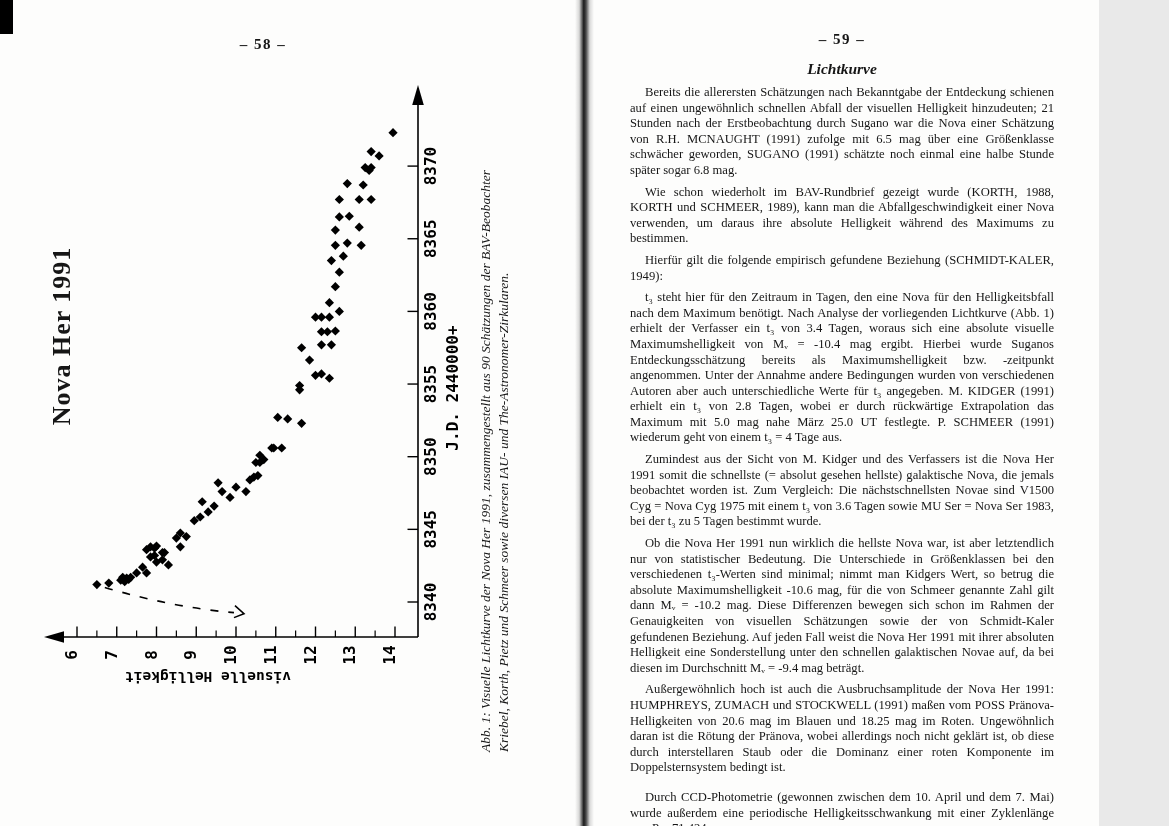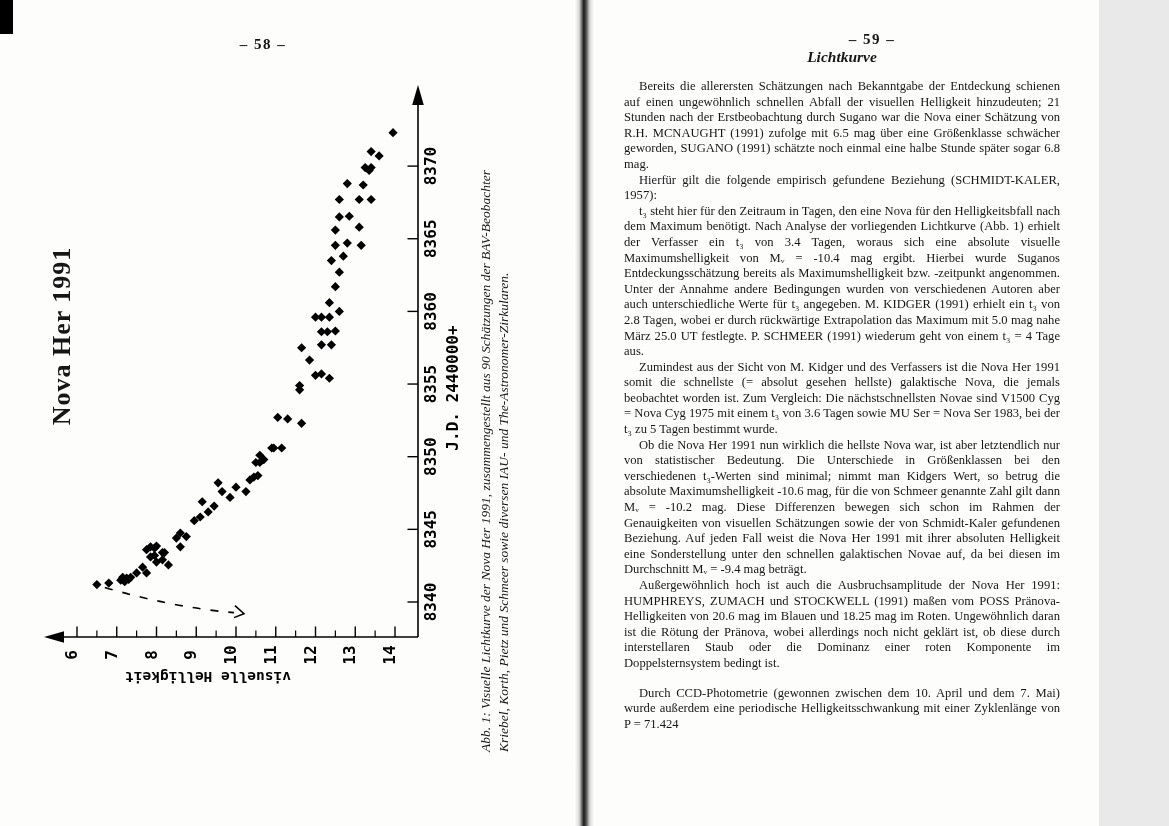--- a/index.html
+++ b/index.html
@@ -19,25 +19,25 @@
   .figure-caption{position:absolute;left:161px;top:398px;width:670px;height:38px;
                   transform:rotate(-90deg);font-style:italic;font-size:13.5px;line-height:18px;
                   white-space:nowrap;}
   
   #lc-svg{position:absolute;left:0;top:0;}
   #lc-svg line, #lc-svg path.axisline{stroke:#000;}
   .ctick{font:bold 16px "DejaVu Sans Mono",monospace;fill:#000;}
   .ctx{font:bold 16px "DejaVu Sans Mono",monospace;fill:#000;}
   .cty{font:bold 14.5px "DejaVu Sans Mono",monospace;fill:#000;}
   
-  .heading{position:absolute;left:767px;top:48px;width:150px;text-align:center;
+  .heading{position:absolute;left:767px;top:60px;width:150px;text-align:center;
            font-weight:bold;font-style:italic;font-size:15.5px;}
   .body-col{position:absolute;left:624px;top:79px;width:436px;
             font-size:12.6px;line-height:15.6px;text-align:justify;}
-  .body-col p{margin:0;text-indent:15px;}
+  .body-col p{margin:6px;text-indent:15px;}
   .formula{text-align:center;text-indent:0 !important;margin:13px 0 15px 0;font-size:13.2px;}
   .formula .var{font-style:italic;}
   .p-gap{margin-top:14px !important;}
 </style>
 </head>
 <body>
 
 <div id="stage">
 
   <div class="corner-mark"></div>
@@ -189,27 +189,28 @@
         <path d="M 104.825 587.47 Q 173.39375 607.5469999999948 233.9625 612.6239999999895" fill="none" stroke="#000" stroke-width="1.6" stroke-dasharray="8 10"></path>
         <polyline points="234.9625,605.6239999999895 243.9625,613.6239999999895 233.9625,617.6239999999895" fill="none" stroke="#000" stroke-width="1.6"></polyline>
       </g>
   </svg>
 
   <div class="figure-caption">
     <div>Abb. 1: Visuelle Lichtkurve der Nova Her 1991, zusammengestellt aus 90 Schätzungen der BAV-Beobachter</div>
     <div>Kriebel, Korth, Pietz und Schmeer sowie diversen IAU- und The-Astronomer-Zirkularen.</div>
   </div>
 
-  <div class="pagenum" style="left:797px;top:31px;">– 59 –</div>
+  <div class="pagenum" style="left:767px;top:31px;">– 59 –</div>
 
   <div class="heading">Lichtkurve</div>
 
   <div class="body-col">
     <p>Bereits die allerersten Schätzungen nach Bekanntgabe der Entdeckung schienen auf einen ungewöhnlich schnellen Abfall der visuellen Helligkeit hinzudeuten; 21 Stunden nach der Erstbeobachtung durch Sugano war die Nova einer Schätzung von R.H. MCNAUGHT (1991) zufolge mit 6.5 mag über eine Größenklasse schwächer geworden, SUGANO (1991) schätzte noch einmal eine halbe Stunde später sogar 6.8 mag.</p>
-    <p>Hierfür gilt die folgende empirisch gefundene Beziehung (SCHMIDT-KALER, 1957):</p>
+    <p>Wie schon wiederholt im BAV-Rundbrief gezeigt wurde (KORTH, 1988, KORTH und SCHMEER, 1989), kann man die Abfallgeschwindigkeit einer Nova verwenden, um daraus ihre absolute Helligkeit während des Maximums zu bestimmen.</p>
+    <p>Hierfür gilt die folgende empirisch gefundene Beziehung (SCHMIDT-KALER, 1949):</p>
     <p>t₃ steht hier für den Zeitraum in Tagen, den eine Nova für den Helligkeitsbfall nach dem Maximum benötigt. Nach Analyse der vorliegenden Lichtkurve (Abb. 1) erhielt der Verfasser ein t₃ von 3.4 Tagen, woraus sich eine absolute visuelle Maximumshelligkeit von Mᵥ = -10.4 mag ergibt. Hierbei wurde Suganos Entdeckungsschätzung bereits als Maximumshelligkeit bzw. -zeitpunkt angenommen. Unter der Annahme andere Bedingungen wurden von verschiedenen Autoren aber auch unterschiedliche Werte für t₃ angegeben. M. KIDGER (1991) erhielt ein t₃ von 2.8 Tagen, wobei er durch rückwärtige Extrapolation das Maximum mit 5.0 mag nahe März 25.0 UT festlegte. P. SCHMEER (1991) wiederum geht von einem t₃ = 4 Tage aus.</p>
     <p>Zumindest aus der Sicht von M. Kidger und des Verfassers ist die Nova Her 1991 somit die schnellste (= absolut gesehen hellste) galaktische Nova, die jemals beobachtet worden ist. Zum Vergleich: Die nächstschnellsten Novae sind V1500 Cyg = Nova Cyg 1975 mit einem t₃ von 3.6 Tagen sowie MU Ser = Nova Ser 1983, bei der t₃ zu 5 Tagen bestimmt wurde.</p>
     <p>Ob die Nova Her 1991 nun wirklich die hellste Nova war, ist aber letztendlich nur von statistischer Bedeutung. Die Unterschiede in Größenklassen bei den verschiedenen t₃-Werten sind minimal; nimmt man Kidgers Wert, so betrug die absolute Maximumshelligkeit -10.6 mag, für die von Schmeer genannte Zahl gilt dann Mᵥ = -10.2 mag. Diese Differenzen bewegen sich schon im Rahmen der Genauigkeiten von visuellen Schätzungen sowie der von Schmidt-Kaler gefundenen Beziehung. Auf jeden Fall weist die Nova Her 1991 mit ihrer absoluten Helligkeit eine Sonderstellung unter den schnellen galaktischen Novae auf, da bei diesen im Durchschnitt Mᵥ = -9.4 mag beträgt.</p>
     <p>Außergewöhnlich hoch ist auch die Ausbruchsamplitude der Nova Her 1991: HUMPHREYS, ZUMACH und STOCKWELL (1991) maßen vom POSS Pränova- Helligkeiten von 20.6 mag im Blauen und 18.25 mag im Roten. Ungewöhnlich daran ist die Rötung der Pränova, wobei allerdings noch nicht geklärt ist, ob diese durch interstellaren Staub oder die Dominanz einer roten Komponente im Doppelsternsystem bedingt ist.</p>
     <p class="p-gap">Durch CCD-Photometrie (gewonnen zwischen dem 10. April und dem 7. Mai) wurde außerdem eine periodische Helligkeitsschwankung mit einer Zyklenlänge von P = 71.424</p>
   </div>
 
 </div>
 
 </body></html>

